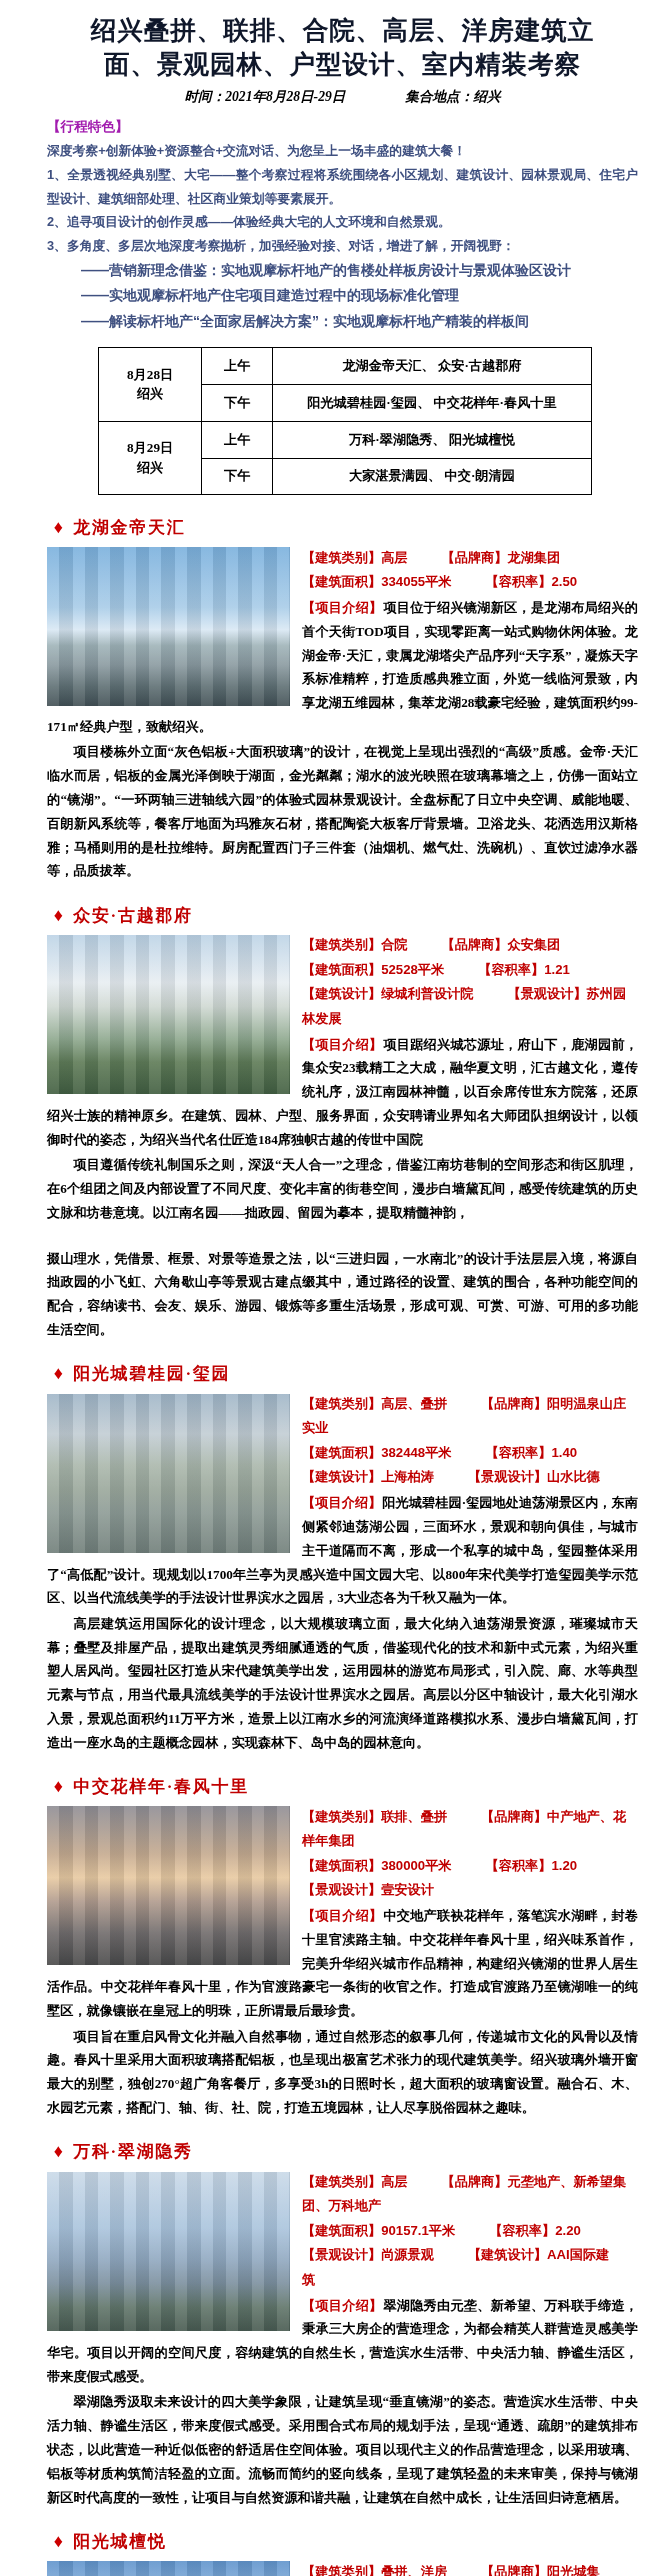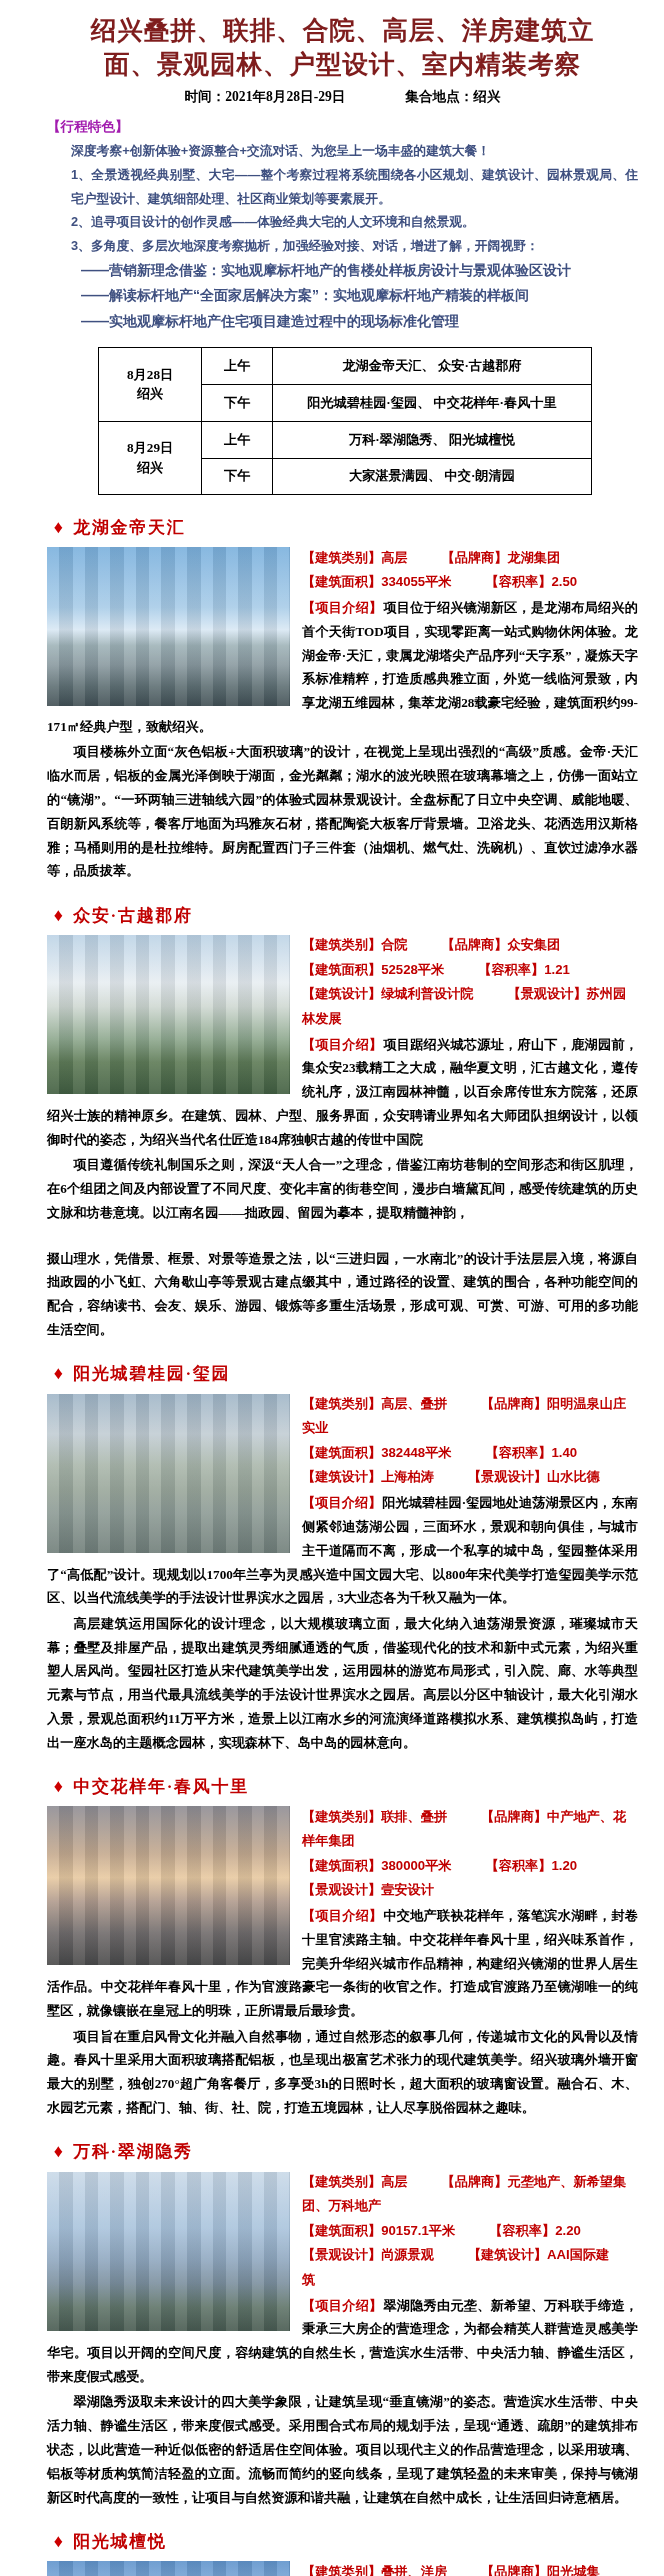--- a/index.html
+++ b/index.html
@@ -1,29 +1,29 @@
 <!DOCTYPE html>
 <html lang="zh" style="font-size:13.6px"><head>
 <meta charset="utf-8">
 <style>
   html,body{margin:0;padding:0;background:#ffffff;}
   body{width:665px;font-family:"Liberation Sans","DejaVu Sans",sans-serif;color:#000;}
   .page{box-sizing:border-box;width:665px;padding:8.5px 27px 13.6px 47px;}
 
   
   .doc-title{max-width:552px;margin:5.1px auto 3.4px;text-align:center;
-    color:#7f1d1d;font-size:25.6px;font-weight:bold;line-height:1.35;
+    color:#0f172a;font-size:25.6px;font-weight:bold;line-height:1.35;
     font-family:"Liberation Serif","DejaVu Serif",serif;letter-spacing:0.9px;}
   .meta-line{text-align:center;font-size:13.6px;font-weight:bold;margin:5.1px 0 12px;
-    font-family:"Liberation Serif","DejaVu Serif",serif;}
+    font-family:"Liberation Serif","DejaVu Serif",serif;font-style:italic;}
   .meta-line .meta-gap{display:inline-block;width:60px;}
 
   
   .feat-head{font-size:13.6px;font-weight:bold;color:#a21caf;margin:8.5px 0 3.4px;}
-  .feat-line{color:#3f5080;font-size:12.8px;font-weight:600;line-height:1.85;text-align:justify;margin-left:24px;}
+  .feat-line{color:#3f5080;font-size:12.8px;font-weight:600;line-height:1.85;text-align:justify;}
   .feat-sub{color:#3f5080;font-size:14px;font-weight:600;line-height:1.85;margin-left:34px;}
 
   
   table.sched{border-collapse:collapse;margin:12px 0 8.5px 51px;
     font-family:"Liberation Serif","DejaVu Serif",serif;}
   table.sched td{border:1.4px solid #000;text-align:center;vertical-align:middle;
     font-size:13.2px;font-weight:bold;padding:3.4px 5.1px;}
   td.c-date{width:92px;line-height:1.5;}
   td.c-period{width:60px;height:29px;}
   td.c-content{width:307px;}
@@ -66,22 +66,22 @@
   <div class="meta-line">
     <span>时间：2021年8月28日-29日</span><span class="meta-gap"></span><span>集合地点：绍兴</span>
   </div>
 
   <div class="feat-head">【行程特色】</div>
   <div class="feat-line">深度考察+创新体验+资源整合+交流对话、为您呈上一场丰盛的建筑大餐！</div>
   <div class="feat-line">1、全景透视经典别墅、大宅——整个考察过程将系统围绕各小区规划、建筑设计、园林景观局、住宅户型设计、建筑细部处理、社区商业策划等要素展开。</div>
   <div class="feat-line">2、追寻项目设计的创作灵感——体验经典大宅的人文环境和自然景观。</div>
   <div class="feat-line">3、多角度、多层次地深度考察抛析，加强经验对接、对话，增进了解，开阔视野：</div>
   <div class="feat-sub">——营销新理念借鉴：实地观摩标杆地产的售楼处样板房设计与景观体验区设计</div>
+  <div class="feat-sub">——实地观摩标杆地产住宅项目建造过程中的现场标准化管理</div>
   <div class="feat-sub">——解读标杆地产“全面家居解决方案”：实地观摩标杆地产精装的样板间</div>
-  <div class="feat-sub">——实地观摩标杆地产住宅项目建造过程中的现场标准化管理</div>
 
   <table class="sched">
     <tbody>
         <tr>
       <td class="c-date" rowspan="2">
         <div>8月28日</div>
         <div>绍兴</div>
       </td>
       <td class="c-period">上午</td>
       <td class="c-content">龙湖金帝天汇、  众安·古越郡府</td>
@@ -155,21 +155,21 @@
       <div class="srow">
         <span class="pair"><span class="lbl">【建筑面积】</span><span class="val">382448平米</span></span>
         <span class="pair"><span class="lbl">【容积率】</span><span class="val">1.40</span></span>
       </div>
       <div class="srow">
         <span class="pair"><span class="lbl">【建筑设计】</span><span class="val">上海柏涛</span></span>
         <span class="pair"><span class="lbl">【景观设计】</span><span class="val">山水比德</span></span>
       </div>
     </div>
     <p class="intro"><span class="lbl">【项目介绍】</span><span>阳光城碧桂园·玺园地处迪荡湖景区内，东南侧紧邻迪荡湖公园，三面环水，景观和朝向俱佳，与城市主干道隔而不离，形成一个私享的城中岛，玺园整体采用了“高低配”设计。现规划以1700年兰亭为灵感兴造中国文园大宅、以800年宋代美学打造玺园美学示范区、以当代流线美学的手法设计世界滨水之园居，3大业态各为千秋又融为一体。</span></p>
-    <p class="para">高层建筑运用国际化的设计理念，以大规模玻璃立面，最大化纳入迪荡湖景资源，璀璨城市天幕；叠墅及排屋产品，提取出建筑灵秀细腻通透的气质，借鉴现代化的技术和新中式元素，为绍兴重塑人居风尚。玺园社区打造从宋代建筑美学出发，运用园林的游览布局形式，引入院、廊、水等典型元素与节点，用当代最具流线美学的手法设计世界滨水之园居。高层以分区中轴设计，最大化引湖水入景，景观总面积约11万平方米，造景上以江南水乡的河流演绎道路模拟水系、建筑模拟岛屿，打造出一座水岛的主题概念园林，实现森林下、岛中岛的园林意向。</p>
+    <p class="para">高层建筑运用国际化的设计理念，以大规模玻璃立面，最大化纳入迪荡湖景资源，璀璨城市天幕；叠墅及排屋产品，提取出建筑灵秀细腻通透的气质，借鉴现代化的技术和新中式元素，为绍兴重塑人居风尚。玺园社区打造从宋代建筑美学出发，运用园林的游览布局形式，引入院、廊、水等典型元素与节点，用当代最具流线美学的手法设计世界滨水之园居。高层以分区中轴设计，最大化引湖水入景，景观总面积约11万平方米，造景上以江南水乡的河流演绎道路模拟水系、漫步白墙黛瓦间，打造出一座水岛的主题概念园林，实现森林下、岛中岛的园林意向。</p>
   </section>
 
   <section class="project">
     <h2 class="ph"><span class="dia">♦</span><span>中交花样年·春风十里</span></h2>
     <div class="photo photo-3"></div>
     <div class="specs">
       <div class="srow">
         <span class="pair"><span class="lbl">【建筑类别】</span><span class="val">联排、叠拼</span></span>
         <span class="pair"><span class="lbl">【品牌商】</span><span class="val">中产地产、花样年集团</span></span>
       </div>

